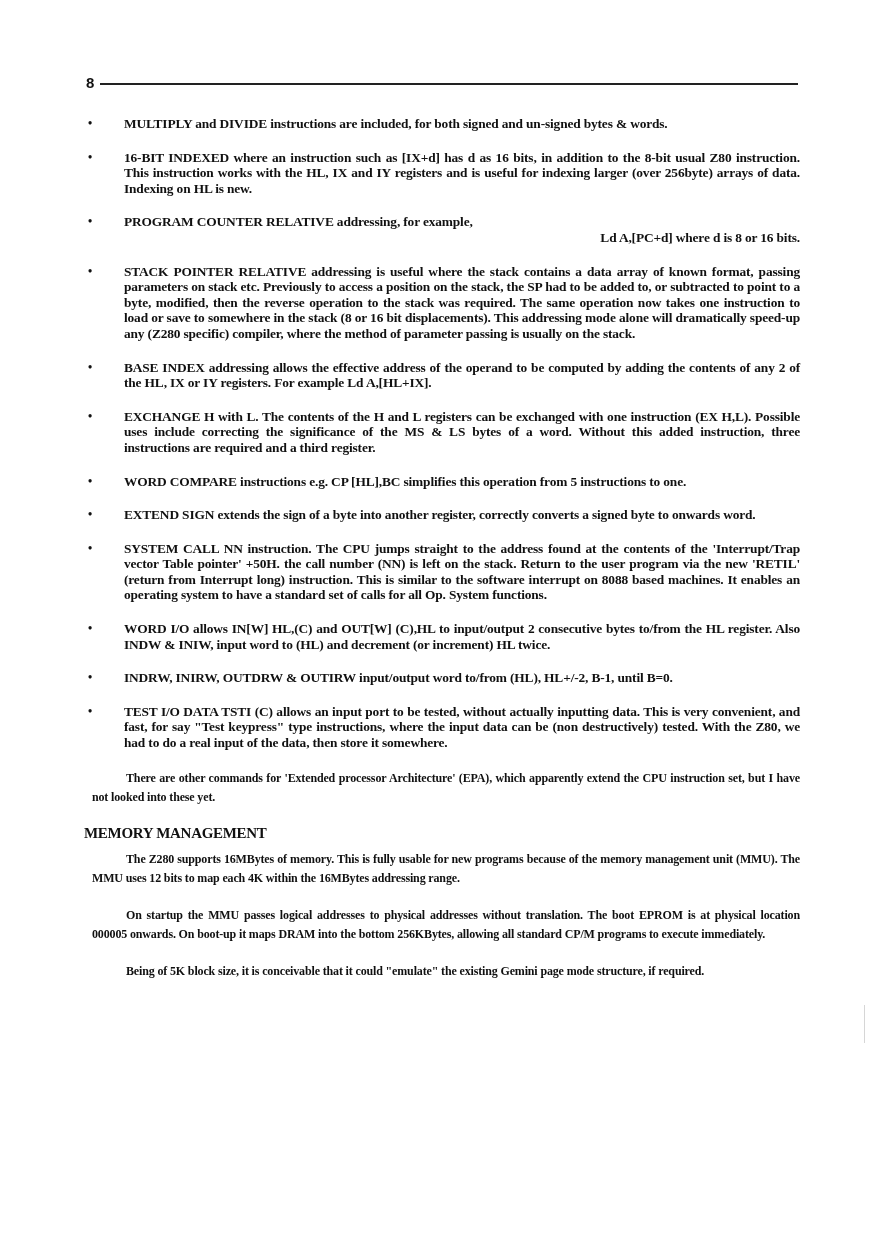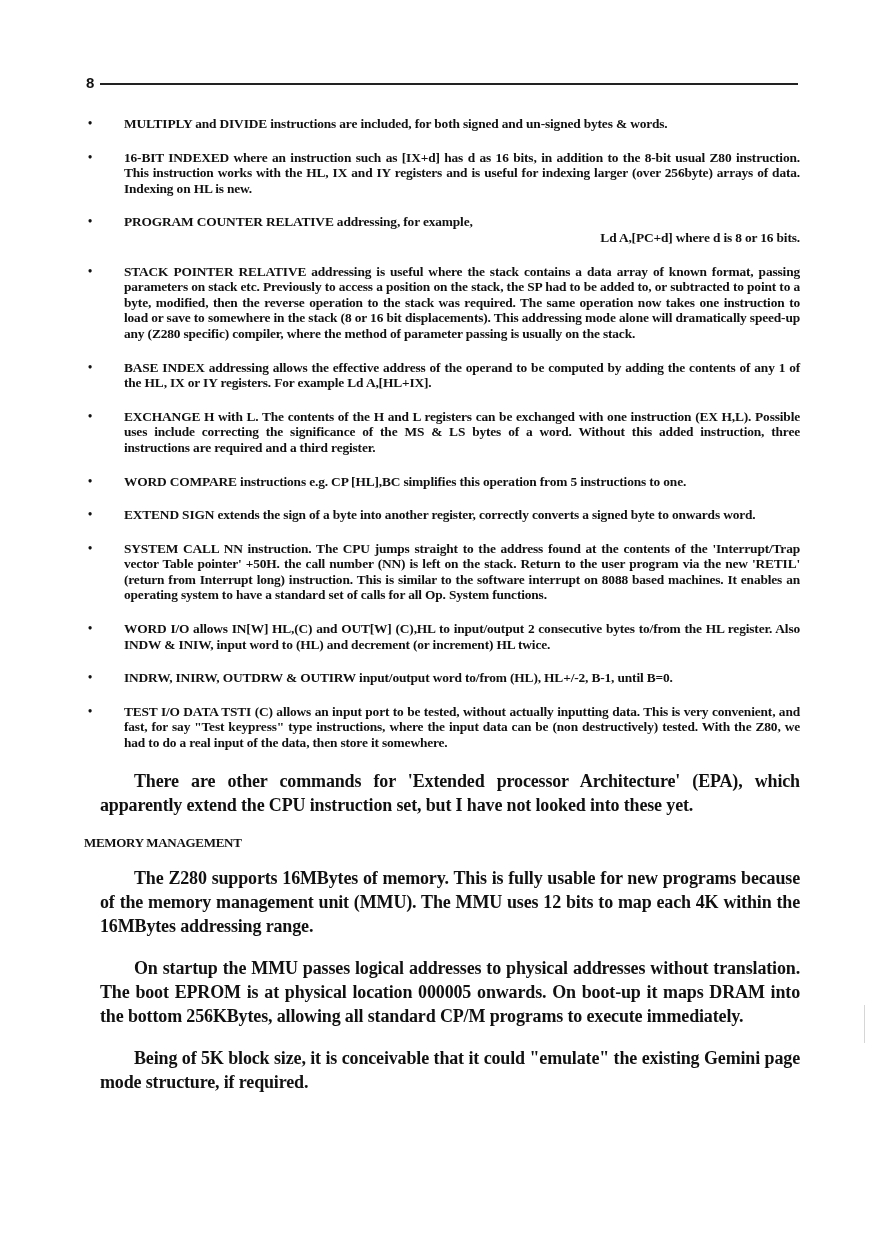--- a/index.html
+++ b/index.html
@@ -9,22 +9,22 @@
       color: #111;
     }
     .page-header { position: absolute; left: 86px; top: 74px; width: 712px; height: 20px; }
     .page-number { position: absolute; left: 0; top: 0; font-family: "Liberation Sans", sans-serif; font-weight: bold; font-size: 15px; }
     .header-rule { position: absolute; left: 14px; right: 0; top: 9px; border-top: 2px solid #222; }
 
     .content { position: absolute; left: 84px; top: 116px; width: 716px; }
     .bullet-item { position: relative; padding-left: 40px; font-size: 13.4px; line-height: 15.6px; text-align: justify; font-weight: bold; margin-bottom: 18px; letter-spacing: -0.15px; }
     .bullet-dot { position: absolute; left: 4px; top: 0; font-size: 12px; }
     .indent-line { display: block; padding-left: 30px; text-align: right; }
-    .para { font-size: 18px; line-height: 24px; text-align: justify; font-weight: bold; text-indent: 34px; margin: 0 0 18px 16px; letter-spacing: -0.15px; }
-    .section-heading { font-size: 13px; font-weight: bold; margin: 4px 0 15px 0; letter-spacing: -0.3px; }
+    .para { font-size: 12px; line-height: 19px; text-align: justify; font-weight: bold; text-indent: 34px; margin: 0 0 18px 8px; letter-spacing: -0.15px; }
+    .section-heading { font-size: 15px; font-weight: bold; margin: 4px 0 8px 0; letter-spacing: -0.3px; }
     .margin-mark { position: absolute; left: 864px; top: 1005px; width: 1px; height: 38px; background: #d6d6d6; }
   </style>
 </head>
 <body>
 
 <div class="page-header">
   <span class="page-number">8</span>
   <div class="header-rule"></div>
 </div>
 
@@ -42,21 +42,21 @@
       <span class="bullet-dot">•</span>
       <span>PROGRAM COUNTER RELATIVE addressing, for example,</span>
       <span class="indent-line">Ld A,[PC+d]   where d is 8 or 16 bits.</span>
     </div>
     <div class="bullet-item">
       <span class="bullet-dot">•</span>
       <span>STACK POINTER RELATIVE addressing is useful where the stack contains a data array of known format, passing parameters on stack etc.  Previously to access a position on the stack, the SP had to be added to, or subtracted to point to a byte, modified, then the reverse operation to the stack was required.  The same operation now takes one instruction to load or save to somewhere in the stack (8 or 16 bit displacements).  This addressing mode alone will dramatically speed-up any (Z280 specific) compiler, where the method of parameter passing is usually on the stack.</span>
     </div>
     <div class="bullet-item">
       <span class="bullet-dot">•</span>
-      <span>BASE INDEX addressing allows the effective address of the operand to be computed by adding the contents of any 1 of the HL, IX or IY registers.  For example Ld A,[HL+IX].</span>
+      <span>BASE INDEX addressing allows the effective address of the operand to be computed by adding the contents of any 2 of the HL, IX or IY registers.  For example Ld A,[HL+IX].</span>
     </div>
     <div class="bullet-item">
       <span class="bullet-dot">•</span>
       <span>EXCHANGE H with L.  The contents of the H and L registers can be exchanged with one instruction (EX H,L).  Possible uses include correcting the significance of the MS &amp; LS bytes of a word. Without this added instruction, three instructions are required and a third register.</span>
     </div>
     <div class="bullet-item">
       <span class="bullet-dot">•</span>
       <span>WORD COMPARE instructions e.g. CP [HL],BC simplifies this operation from 5 instructions to one.</span>
     </div>
     <div class="bullet-item">

